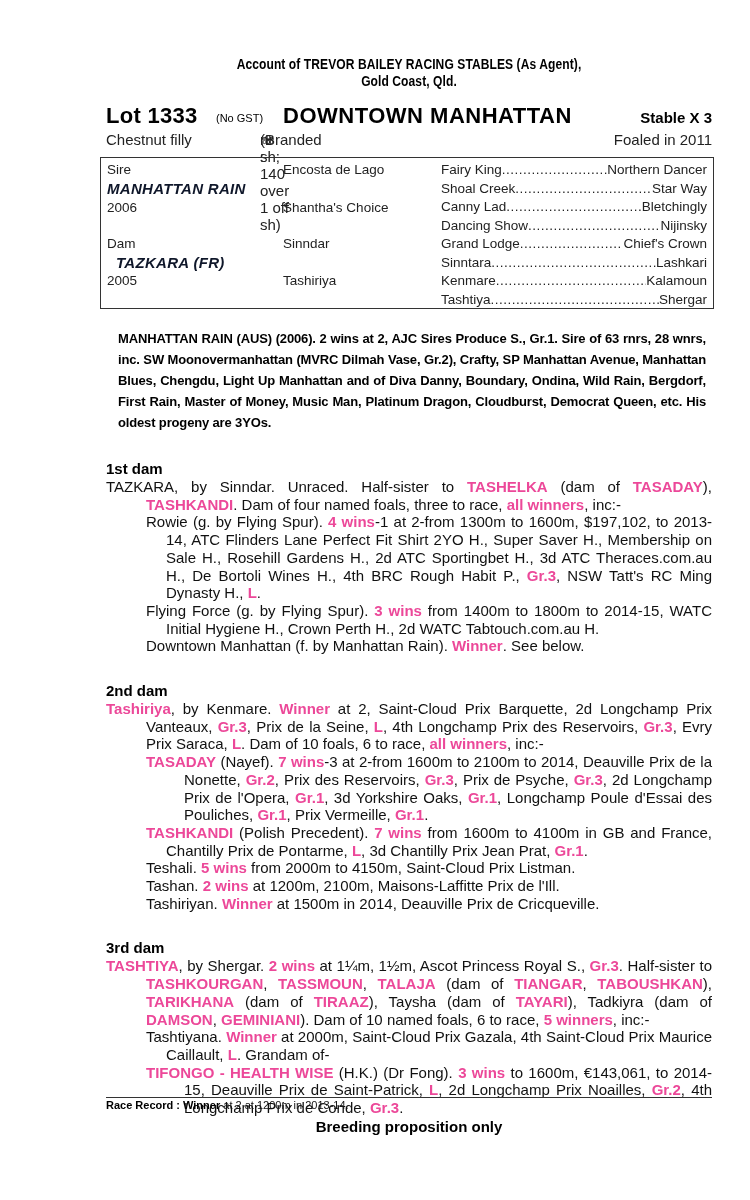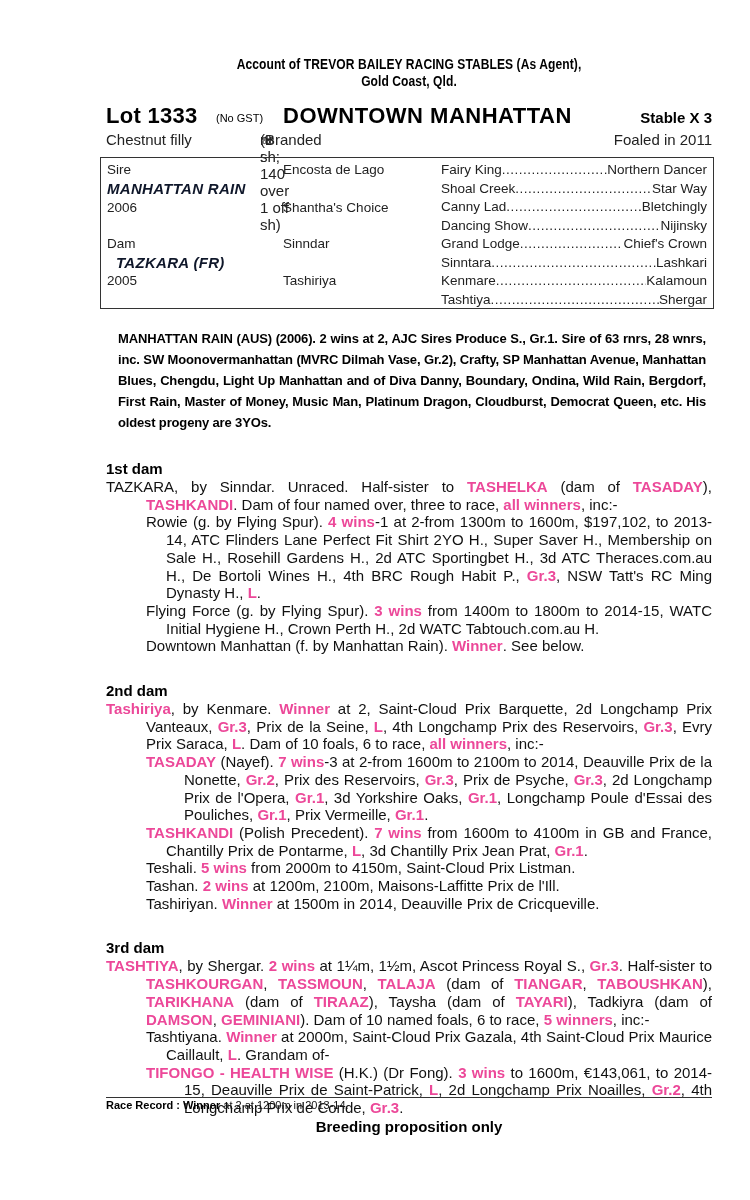--- a/index.html
+++ b/index.html
@@ -120,21 +120,21 @@
         <span class="l">Tashtiya</span>
         <span class="d"></span>
         <span class="r">Shergar</span>
       </div>
   </div>
 
   <div class="sireblurb">MANHATTAN RAIN (AUS) (2006). 2 wins at 2, AJC Sires Produce S., Gr.1. Sire of 63 rnrs, 28 wnrs, inc. SW Moonovermanhattan (MVRC Dilmah Vase, Gr.2), Crafty, SP Manhattan Avenue, Manhattan Blues, Chengdu, Light Up Manhattan and of Diva Danny, Boundary, Ondina, Wild Rain, Bergdorf, First Rain, Master of Money, Music Man, Platinum Dragon, Cloudburst, Democrat Queen, etc. His oldest progeny are 3YOs.</div>
 
   <div class="sec">
     <h3>1st dam</h3>
-    <div class="p c1" style="padding-left:40px;text-indent:-40px"><span>TAZKARA, by Sinndar. Unraced. Half-sister to </span><b>TASHELKA</b><span> (dam of </span><b>TASADAY</b><span>), </span><b>TASHKANDI</b><span>. Dam of four named over, three to race, </span><b>all winners</b><span>, inc:-</span></div>
+    <div class="p c1" style="padding-left:40px;text-indent:-40px"><span>TAZKARA, by Sinndar. Unraced. Half-sister to </span><b>TASHELKA</b><span> (dam of </span><b>TASADAY</b><span>), </span><b>TASHKANDI</b><span>. Dam of four named foals, three to race, </span><b>all winners</b><span>, inc:-</span></div>
     <div class="p c2"><span>Rowie (g. by Flying Spur). </span><b>4 wins</b><span>-1 at 2-from 1300m to 1600m, $197,102, to 2013-14, ATC Flinders Lane Perfect Fit Shirt 2YO H., Super Saver H., Membership on Sale H., Rosehill Gardens H., 2d ATC Sportingbet H., 3d ATC Theraces.com.au H., De Bortoli Wines H., 4th BRC Rough Habit P., </span><b>Gr.3</b><span>, NSW Tatt's RC Ming Dynasty H., </span><b>L</b><span>.</span></div>
     <div class="p c2"><span>Flying Force (g. by Flying Spur). </span><b>3 wins</b><span> from 1400m to 1800m to 2014-15, WATC Initial Hygiene H., Crown Perth H., 2d WATC Tabtouch.com.au H.</span></div>
     <div class="p c2"><span>Downtown Manhattan (f. by Manhattan Rain). </span><b>Winner</b><span>. See below.</span></div>
   </div>
 
   <div class="sec">
     <h3>2nd dam</h3>
     <div class="p" style="padding-left:40px;text-indent:-40px"><b>Tashiriya</b><span>, by Kenmare. </span><b>Winner</b><span> at 2, Saint-Cloud Prix Barquette, 2d Longchamp Prix Vanteaux, </span><b>Gr.3</b><span>, Prix de la Seine, </span><b>L</b><span>, 4th Longchamp Prix des Reservoirs, </span><b>Gr.3</b><span>, Evry Prix Saraca, </span><b>L</b><span>. Dam of 10 foals, 6 to race, </span><b>all winners</b><span>, inc:-</span></div>
     <div class="p" style="padding-left:78px;text-indent:-38px"><b>TASADAY</b><span> (Nayef). </span><b>7 wins</b><span>-3 at 2-from 1600m to 2100m to 2014, Deauville Prix de la Nonette, </span><b>Gr.2</b><span>, Prix des Reservoirs, </span><b>Gr.3</b><span>, Prix de Psyche, </span><b>Gr.3</b><span>, 2d Longchamp Prix de l'Opera, </span><b>Gr.1</b><span>, 3d Yorkshire Oaks, </span><b>Gr.1</b><span>, Longchamp Poule d'Essai des Pouliches, </span><b>Gr.1</b><span>, Prix Vermeille, </span><b>Gr.1</b><span>.</span></div>
     <div class="p c2"><b>TASHKANDI</b><span> (Polish Precedent). </span><b>7 wins</b><span> from 1600m to 4100m in GB and France, Chantilly Prix de Pontarme, </span><b>L</b><span>, 3d Chantilly Prix Jean Prat, </span><b>Gr.1</b><span>.</span></div>

